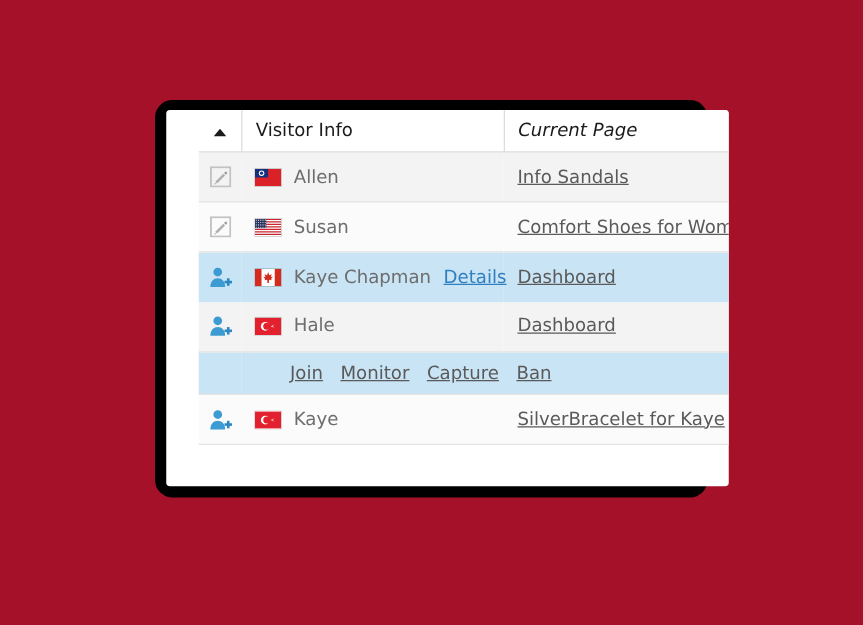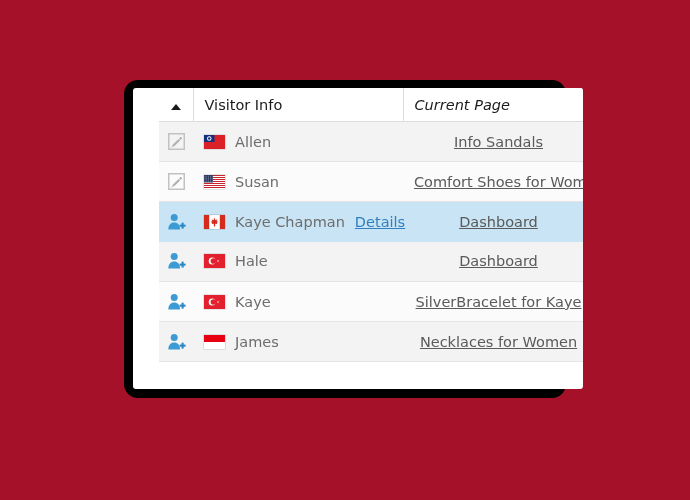--- a/index.html
+++ b/index.html
@@ -76,21 +76,20 @@
     display: inline-block;
     width: 0;
     height: 0;
     border-left: 5px solid transparent;
     border-right: 5px solid transparent;
     border-bottom: 6px solid #1b1b1b;
   }
 
   tbody tr.vrow {
     height: 40px;
-    text-align: center;
   }
   tbody tr.stripe-a td { background: #f3f3f3; }
   tbody tr.stripe-b td { background: #fbfbfb; }
   tbody tr.selected td { background: #c9e4f4; }
   tbody td {
     padding: 0;
     vertical-align: middle;
     border-bottom: 1px solid #e4e4e4;
     font-size: 14.5px;
     color: #6d6d6d;
@@ -295,20 +294,31 @@
                       <circle cx="9.4" cy="7" r="2.8" fill="#e3202e"></circle>
                       <path d="M12.6 7 L15.9 5.6 L13.9 7 L15.9 8.4 Z" fill="#ffffff"></path>
                     </svg></span>
                   <span class="vname">Hale</span>
                 </div>
               </td>
               <td class="">
                 <div class="page-cell"><a class="link" href="#">Dashboard</a></div>
               </td>
             </tr>
+            <tr class="selected-actions">
+              <td></td>
+              <td colspan="2">
+                <div class="actions-cell">
+                  <a class="link" href="#">Join</a>
+                  <a class="link" href="#">Monitor</a>
+                  <a class="link" href="#">Capture</a>
+                  <a class="link" href="#">Ban</a>
+                </div>
+              </td>
+            </tr>
             <tr class="vrow stripe-b">
               <td class="td-icon"><span class="icon-adduser"><svg viewBox="0 0 19 18" width="19" height="18">
                     <circle cx="7.2" cy="4.6" r="3.5" fill="#3d9bd4"></circle>
                     <path d="M1.3 16.6 C1.3 12.2 3.9 9.6 7.2 9.6 C10.5 9.6 13.1 12.2 13.1 16.6 Z" fill="#3d9bd4"></path>
                     <rect x="12.6" y="11.6" width="6.0" height="2.1" fill="#2b88c4"></rect>
                     <rect x="14.55" y="9.65" width="2.1" height="6.0" fill="#2b88c4"></rect>
                   </svg></span></td>
               <td class="">
                 <div class="info-cell">
                   <span class="flag" title="Turkey"><svg viewBox="0 0 21 14" width="21" height="14">
@@ -317,38 +327,18 @@
                       <circle cx="9.4" cy="7" r="2.8" fill="#e3202e"></circle>
                       <path d="M12.6 7 L15.9 5.6 L13.9 7 L15.9 8.4 Z" fill="#ffffff"></path>
                     </svg></span>
                   <span class="vname">Kaye</span>
                 </div>
               </td>
               <td class="">
                 <div class="page-cell"><a class="link" href="#">SilverBracelet for Kaye</a></div>
               </td>
             </tr>
-            <tr class="vrow stripe-a">
-              <td class="td-icon"><span class="icon-adduser"><svg viewBox="0 0 19 18" width="19" height="18">
-                    <circle cx="7.2" cy="4.6" r="3.5" fill="#3d9bd4"></circle>
-                    <path d="M1.3 16.6 C1.3 12.2 3.9 9.6 7.2 9.6 C10.5 9.6 13.1 12.2 13.1 16.6 Z" fill="#3d9bd4"></path>
-                    <rect x="12.6" y="11.6" width="6.0" height="2.1" fill="#2b88c4"></rect>
-                    <rect x="14.55" y="9.65" width="2.1" height="6.0" fill="#2b88c4"></rect>
-                  </svg></span></td>
-              <td class="">
-                <div class="info-cell">
-                  <span class="flag" title="Indonesia"><svg viewBox="0 0 21 14" width="21" height="14">
-                      <rect width="21" height="7" fill="#e70011"></rect>
-                      <rect y="7" width="21" height="7" fill="#ffffff"></rect>
-                    </svg></span>
-                  <span class="vname">James</span>
-                </div>
-              </td>
-              <td class="">
-                <div class="page-cell"><a class="link" href="#">Necklaces for Women</a></div>
-              </td>
-            </tr>
           </tbody>
       </table>
 
     </div>
   </div>
 </div>
 
 </body></html>

